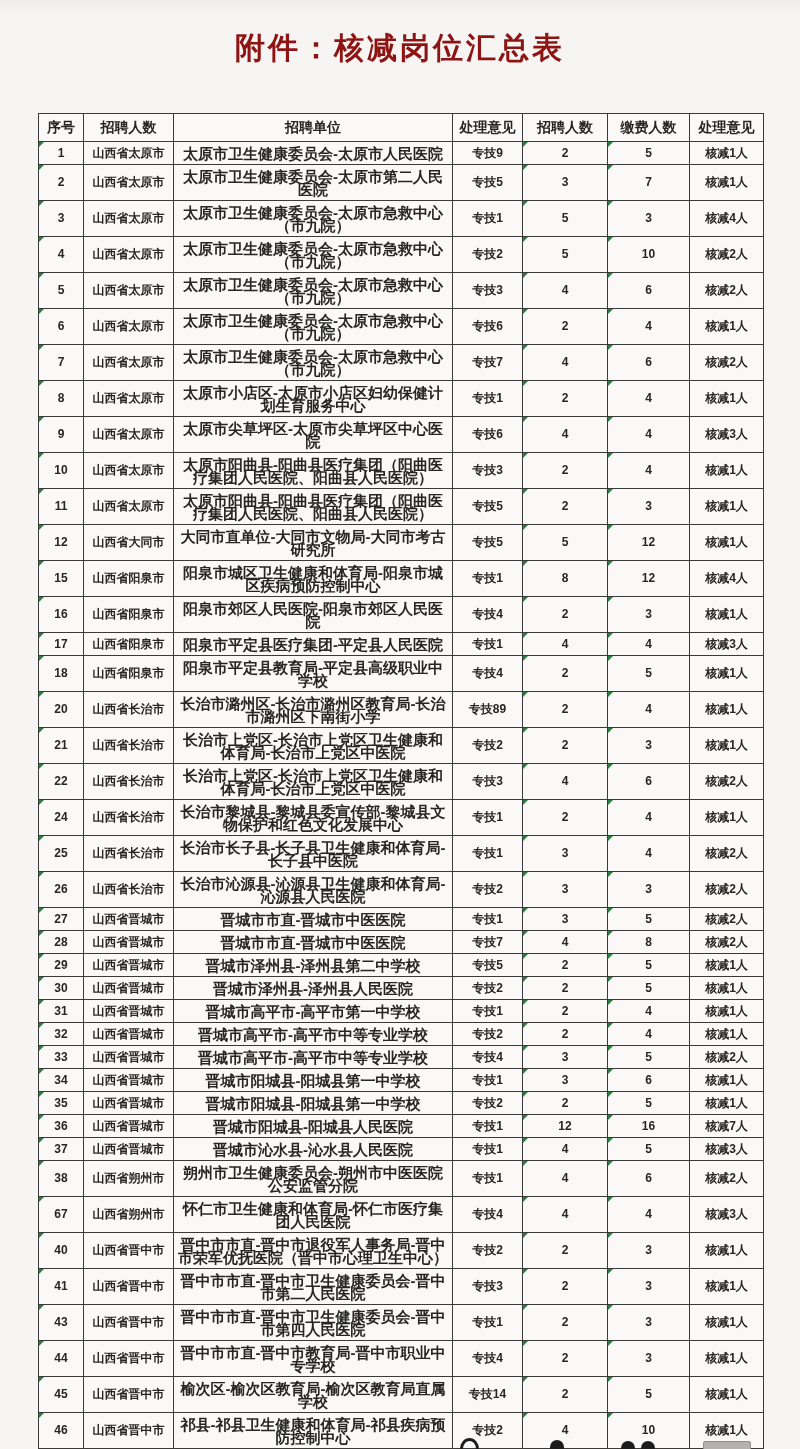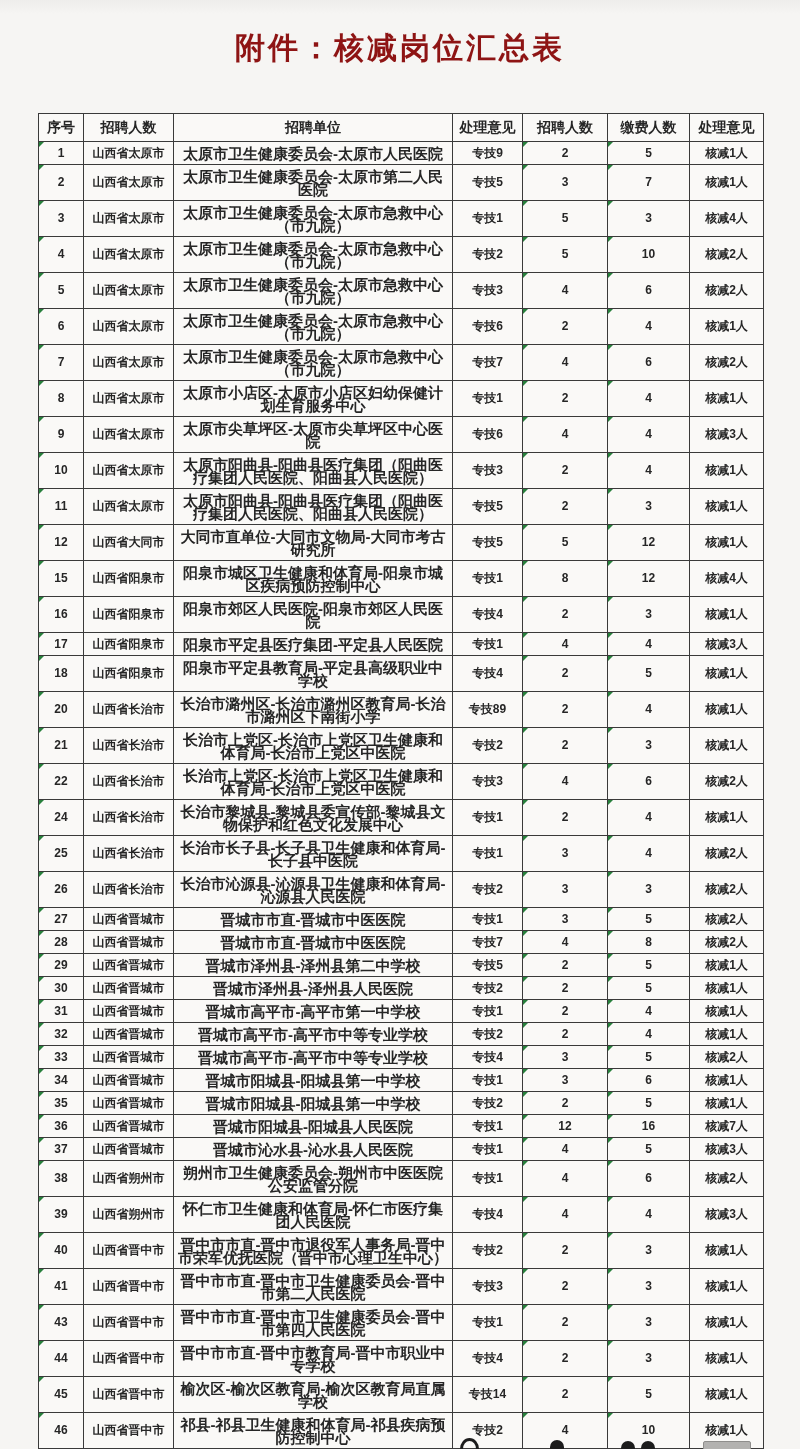--- a/index.html
+++ b/index.html
@@ -373,21 +373,21 @@
         <tr>
           <td class="cell-seq tri">38</td>
           <td class="cell-city">山西省朔州市</td>
           <td class="cell-unit">朔州市卫生健康委员会-朔州市中医医院公安监管分院</td>
           <td class="cell-position">专技1</td>
           <td class="cell-recruit-count tri">4</td>
           <td class="cell-paid-count tri">6</td>
           <td class="cell-action">核减2人</td>
         </tr>
         <tr>
-          <td class="cell-seq tri">39</td>
+          <td class="cell-seq tri">67</td>
           <td class="cell-city">山西省朔州市</td>
           <td class="cell-unit">怀仁市卫生健康和体育局-怀仁市医疗集团人民医院</td>
           <td class="cell-position">专技4</td>
           <td class="cell-recruit-count tri">4</td>
           <td class="cell-paid-count tri">4</td>
           <td class="cell-action">核减3人</td>
         </tr>
         <tr>
           <td class="cell-seq tri">40</td>
           <td class="cell-city">山西省晋中市</td>

